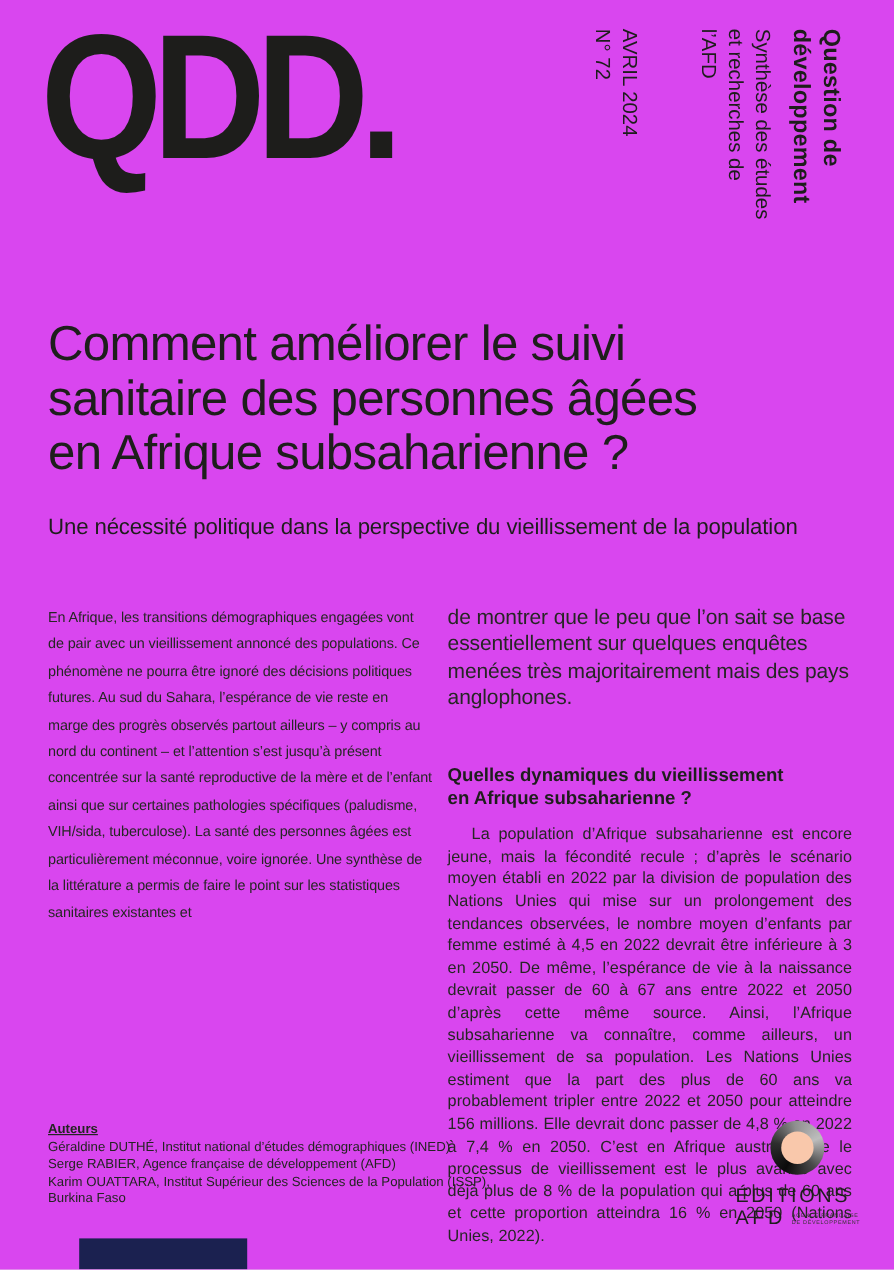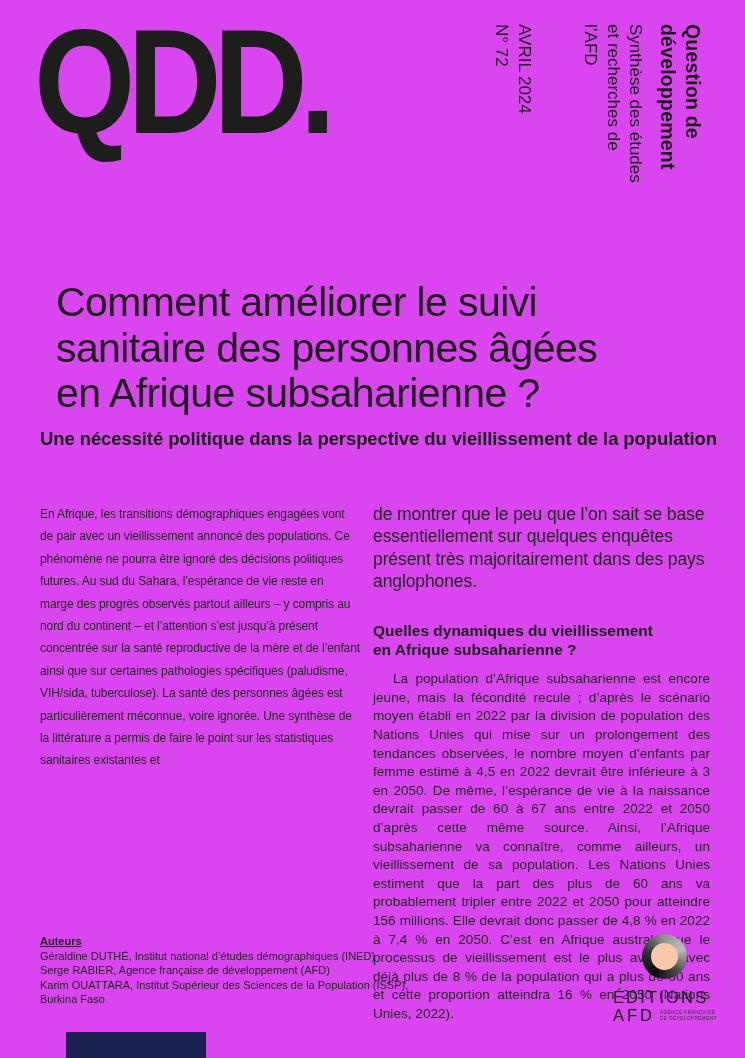--- a/index.html
+++ b/index.html
@@ -50,39 +50,39 @@
 
   
   .doc-title{
     position:absolute;left:40px;top:264px;width:680px;
     font-size:41px;line-height:1.11;
     font-weight:500;letter-spacing:-0.6px;
     color:#1E1E1C;
   }
   .doc-subtitle{
     position:absolute;left:40px;top:428px;width:690px;
-    font-size:18.5px;font-weight:700;letter-spacing:-0.1px;
+    font-size:18.5px;font-weight:400;letter-spacing:-0.1px;
     color:#1E1E1C;
   }
 
   
   .col-left{
     position:absolute;left:40px;top:503px;width:320px;
     font-size:12px;line-height:22.4px;letter-spacing:-0.1px;
     color:#262624;
   }
   .col-right{
     position:absolute;left:373px;top:503px;width:337px;
     color:#262624;
   }
   .intro-right{
     font-size:17.5px;line-height:22.4px;letter-spacing:-0.1px;
   }
   .section-heading{
-    margin-top:28px;
+    margin-top:44px;
     font-size:15.5px;font-weight:700;line-height:1.28;
     color:#1E1E1C;
   }
   .section-body{
     margin-top:10px;
     font-size:13.5px;line-height:18.6px;
     text-align:justify;text-indent:20px;
     letter-spacing:0.05px;
   }
 
@@ -138,30 +138,30 @@
   <div class="masthead">
     <div class="series-title preline">Question de
 développement</div>
     <div class="series-subtitle preline">Synthèse des études
 et recherches de
 l’AFD</div>
     <div class="issue-date">AVRIL 2024</div>
     <div class="issue-number">N° 72</div>
   </div>
 
-  <h1 class="doc-title preline" style="margin:16px">Comment améliorer le suivi
+  <h1 class="doc-title preline" style="margin:0">Comment améliorer le suivi
 sanitaire des personnes âgées
 en Afrique subsaharienne ?</h1>
 
   <div class="doc-subtitle">Une nécessité politique dans la perspective du vieillissement de la population</div>
 
   <div class="col-left">En Afrique, les transitions démographiques engagées vont de pair avec un vieillissement annoncé des populations. Ce phénomène ne pourra être ignoré des décisions politiques futures. Au sud du Sahara, l’espérance de vie reste en marge des progrès observés partout ailleurs – y compris au nord du continent – et l’attention s’est jusqu’à présent concentrée sur la santé reproductive de la mère et de l’enfant ainsi que sur certaines pathologies spécifiques (paludisme, VIH/sida, tuberculose). La santé des personnes âgées est particulièrement méconnue, voire ignorée. Une synthèse de la littérature a permis de faire le point sur les statistiques sanitaires existantes et</div>
 
   <div class="col-right">
-    <div class="intro-right">de montrer que le peu que l’on sait se base essentiellement sur quelques enquêtes présent très majoritairement dans des pays anglophones.</div>
+    <div class="intro-right">de montrer que le peu que l’on sait se base essentiellement sur quelques enquêtes menées très majoritairement mais des pays anglophones.</div>
     <div class="section-heading preline">Quelles dynamiques du vieillissement
 en Afrique subsaharienne ?</div>
     <div class="section-body">La population d’Afrique subsaharienne est encore jeune, mais la fécondité recule ; d’après le scénario moyen établi en 2022 par la division de population des Nations Unies qui mise sur un prolongement des tendances observées, le nombre moyen d’enfants par femme estimé à 4,5 en 2022 devrait être inférieure à 3 en 2050. De même, l’espérance de vie à la naissance devrait passer de 60 à 67 ans entre 2022 et 2050 d’après cette même source. Ainsi, l’Afrique subsaharienne va connaître, comme ailleurs, un vieillissement de sa population. Les Nations Unies estiment que la part des plus de 60 ans va probablement tripler entre 2022 et 2050 pour atteindre 156 millions. Elle devrait donc passer de 4,8 % en 2022 à 7,4 % en 2050. C’est en Afrique australe que le processus de vieillissement est le plus avancé avec déjà plus de 8 % de la population qui a plus de 60 ans et cette proportion atteindra 16 % en 2050 (Nations Unies, 2022).</div>
   </div>
 
   <div class="authors">
     <div class="label">Auteurs</div>
     <div><span class="name">Géraldine DUTHÉ,</span><span> Institut national d’études démographiques (INED)</span></div>
     <div><span class="name">Serge RABIER,</span><span> Agence française de développement (AFD)</span></div>
     <div><span class="name">Karim OUATTARA,</span><span> Institut Supérieur des Sciences de la Population (ISSP), Burkina Faso</span></div>

